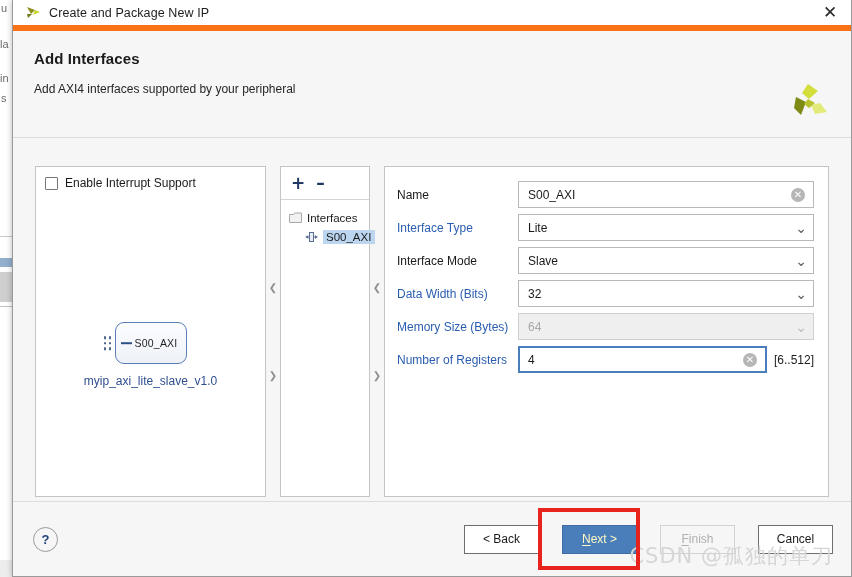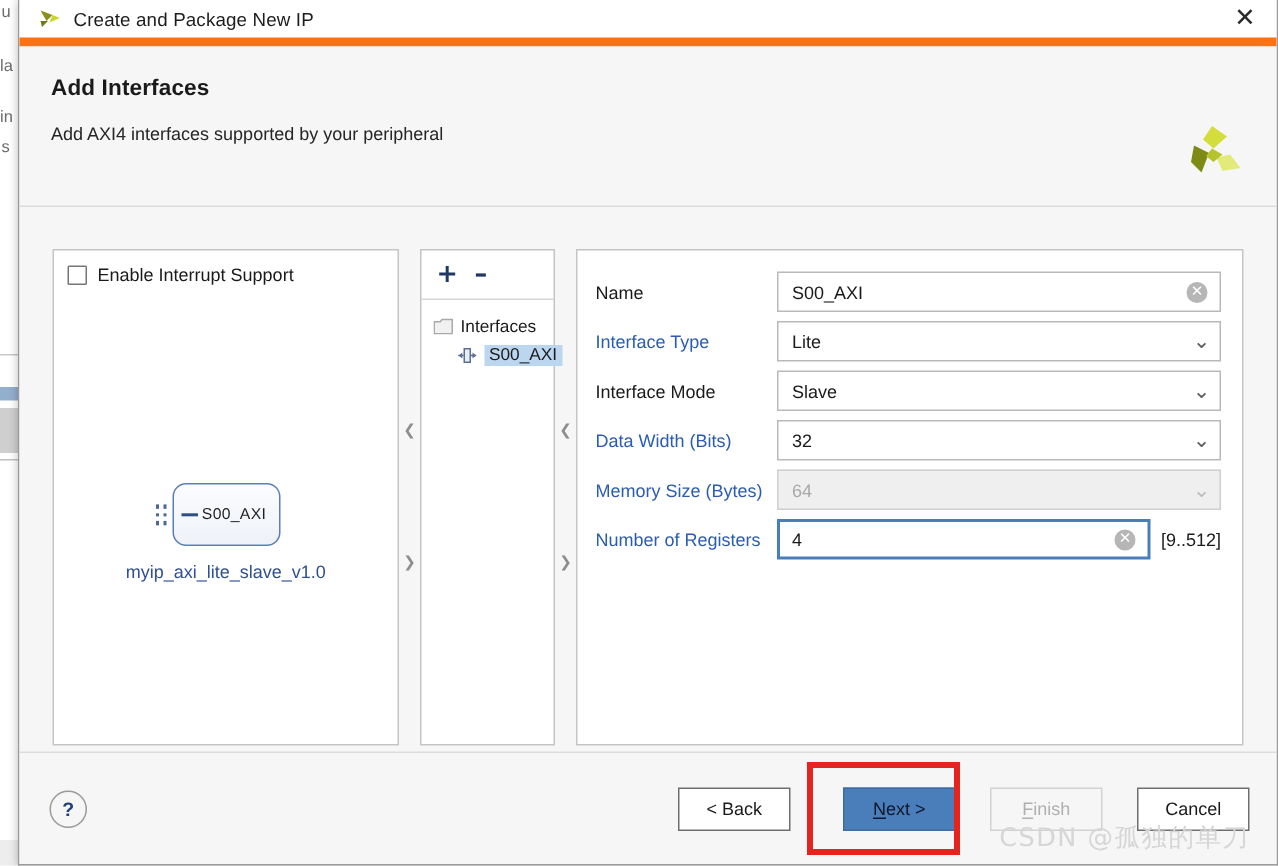--- a/index.html
+++ b/index.html
@@ -265,38 +265,38 @@
   }
   .btn {
     width: 75px; height: 29px;
     border: 1px solid #6e6e6e;
     background: #ffffff;
     font-size: 12px; color: #1a1a1a;
     display: flex; align-items: center; justify-content: center;
     cursor: pointer;
   }
   .btn.primary {
-    background: #4a7ebb; color: #0f172a; border-color: #3d6ba3; margin-left: 12px;
+    background: #4a7ebb; color: #fef9c3; border-color: #3d6ba3;
   }
   .btn.disabled {
     color: #b0b0b0; border-color: #d2d2d2; background: #f6f6f6;
     cursor: default;
   }
   .btn u { text-underline-offset: 2px; }
   #next-highlight {
     position: absolute;
     left: 538px; top: 508px;
     width: 102px; height: 62px;
     border: 4px solid #e8221c;
     pointer-events: none;
   }
   #watermark {
     position: absolute;
     right: 18px; bottom: 6px;
-    font-size: 17px; color: #d6d6d6;
+    font-size: 21px; color: #d6d6d6;
     letter-spacing: 1px;
     user-select: none;
     font-family: "DejaVu Sans", sans-serif;
   }
 </style>
 </head>
 <body>
 
 <div id="app-background">
   <div class="bg-text" style="left:1px;  top:2px;  width:10px;">u</div>
@@ -445,21 +445,21 @@
           <span class="caret dim" style="font-size: 14px; line-height: 1;">⌄</span>
         </span>
       </div>
 
       <div class="field-row">
         <span class="field-label link">Number of Registers</span>
         <span class="control focused">
           <span class="val">4</span>
           <span class="clear-icon">✕</span>
         </span>
-        <span class="range-hint">[9..512]</span>
+        <span class="range-hint">[6..512]</span>
       </div>
 
     </div>
   </div>
 
   <div id="dialog-footer">
     <div id="help-button">?</div>
     <div id="footer-buttons">
       <div class="btn">&lt; Back</div>
       <div class="btn primary">

